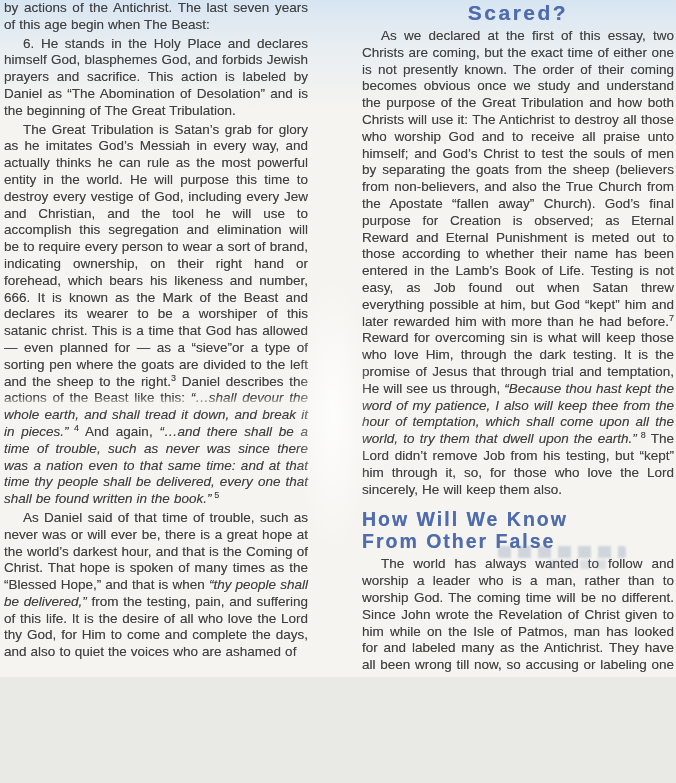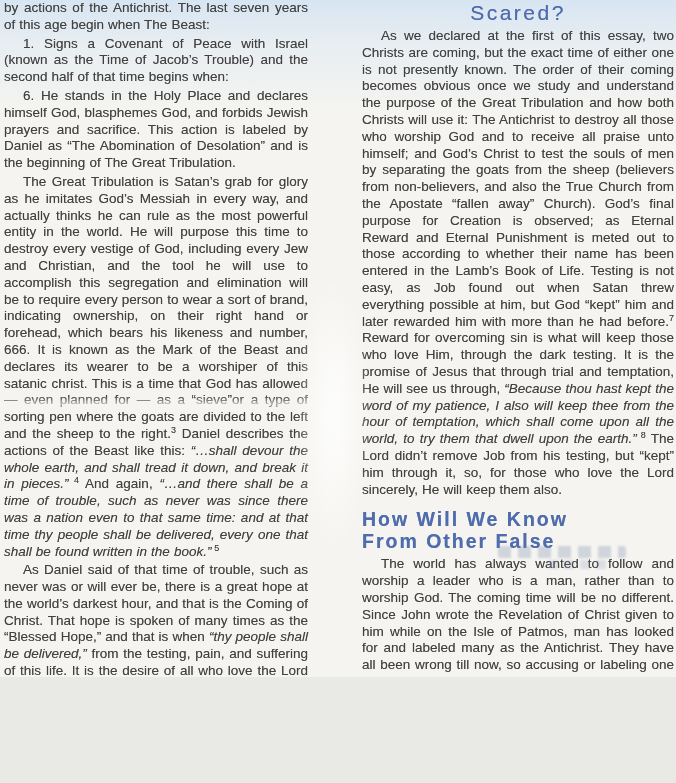--- a/index.html
+++ b/index.html
@@ -27,21 +27,21 @@
     color: var(--body-text);
     text-shadow: 0 0 0.5px rgba(80,80,80,0.55);
     word-spacing: 0.3px;
   }
   p.body.indent { text-indent: 19px; }
   .ital { font-style: italic; }
   sup { font-size: 9px; line-height: 0; vertical-align: super; }
   .h1 {
     margin: 1px 0 3px 0;
     text-align: center;
-    font-weight: normal;
+    font-weight: bold;
     font-size: 21px;
     letter-spacing: 2.5px;
     color: var(--heading-blue);
     text-shadow: 0 0 0.6px rgba(60,85,150,0.6);
   }
   .h2 {
     margin: 10px 0 4px 0;
     text-align: left;
     font-weight: bold;
     font-size: 19.5px;
@@ -78,21 +78,20 @@
     pointer-events: none;
   }
 </style>
 </head>
 <body>
 
 <div class="page">
 
   <div class="col col-left" id="col-left">
       <p class="body"><span>by actions of the Antichrist. The last seven years of this age begin when The Beast:</span></p>
-      <p class="body indent"><span>1. Signs a Covenant of Peace with Israel (known as the Time of Jacob’s Trouble) and the second half of that time begins when:</span></p>
       <p class="body indent"><span>6. He stands in the Holy Place and declares himself God, blasphemes God, and forbids Jewish prayers and sacrifice. This action is labeled by Daniel as “The Abomination of Desolation” and is the beginning of The Great Tribulation.</span></p>
       <p class="body indent"><span>The Great Tribulation is Satan’s grab for glory as he imitates God’s Messiah in every way, and actually thinks he can rule as the most powerful entity in the world. He will purpose this time to destroy every vestige of God, including every Jew and Christian, and the tool he will use to accomplish this segregation and elimination will be to require every person to wear a sort of brand, indicating ownership, on their right hand or forehead, which bears his likeness and number, 666. It is known as the Mark of the Beast and declares its wearer to be a worshiper of this satanic christ. This is a time that God has allowed — even planned for — as a “sieve”or a type of sorting pen where the goats are divided to the left and the sheep to the right.</span><sup>3</sup><span> Daniel describes the actions of the Beast like this: </span><span class="ital">“…shall devour the whole earth, and shall tread it down, and break it in pieces.”</span><sup> 4</sup><span> And again, </span><span class="ital">“…and there shall be a time of trouble, such as never was since there was a nation even to that same time: and at that time thy people shall be delivered, every one that shall be found written in the book.”</span><sup> 5</sup></p>
       <p class="body indent"><span>As Daniel said of that time of trouble, such as never was or will ever be, there is a great hope at the world’s darkest hour, and that is the Coming of Christ. That hope is spoken of many times as the “Blessed Hope,” and that is when </span><span class="ital">“thy people shall be delivered,”</span><span> from the testing, pain, and suffering of this life. It is the desire of all who love the Lord thy God, for Him to come and complete the days, and also to quiet the voices who are ashamed of</span></p>
     </div>
 
   <div class="col col-right">
     <div class="h1">Scared?</div>
     <div id="rc-top">
         <p class="body indent"><span>As we declared at the first of this essay, two Christs are coming, but the exact time of either one is not presently known. The order of their coming becomes obvious once we study and understand the purpose of the Great Tribulation and how both Christs will use it: The Antichrist to destroy all those who worship God and to receive all praise unto himself; and God’s Christ to test the souls of men by separating the goats from the sheep (believers from non-believers, and also the True Church from the Apostate “fallen away” Church). God’s final purpose for Creation is observed; as Eternal Reward and Eternal Punishment is meted out to those according to whether their name has been entered in the Lamb’s Book of Life. Testing is not easy, as Job found out when Satan threw everything possible at him, but God “kept” him and later rewarded him with more than he had before.</span><sup>7</sup><span> Reward for overcoming sin is what will keep those who love Him, through the dark testing. It is the promise of Jesus that through trial and temptation, He will see us through, </span><span class="ital">“Because thou hast kept the word of my patience, I also will keep thee from the hour of temptation, which shall come upon all the world, to try them that dwell upon the earth.”</span><sup> 8</sup><span> The Lord didn’t remove Job from his testing, but “kept” him through it, so, for those who love the Lord sincerely, He will keep them also.</span></p>
       </div>

